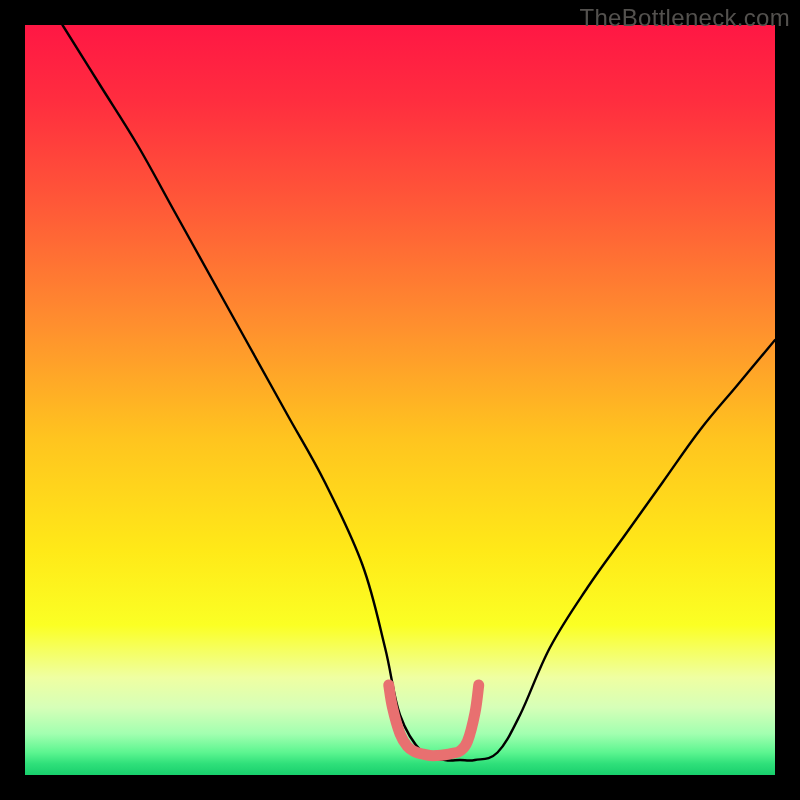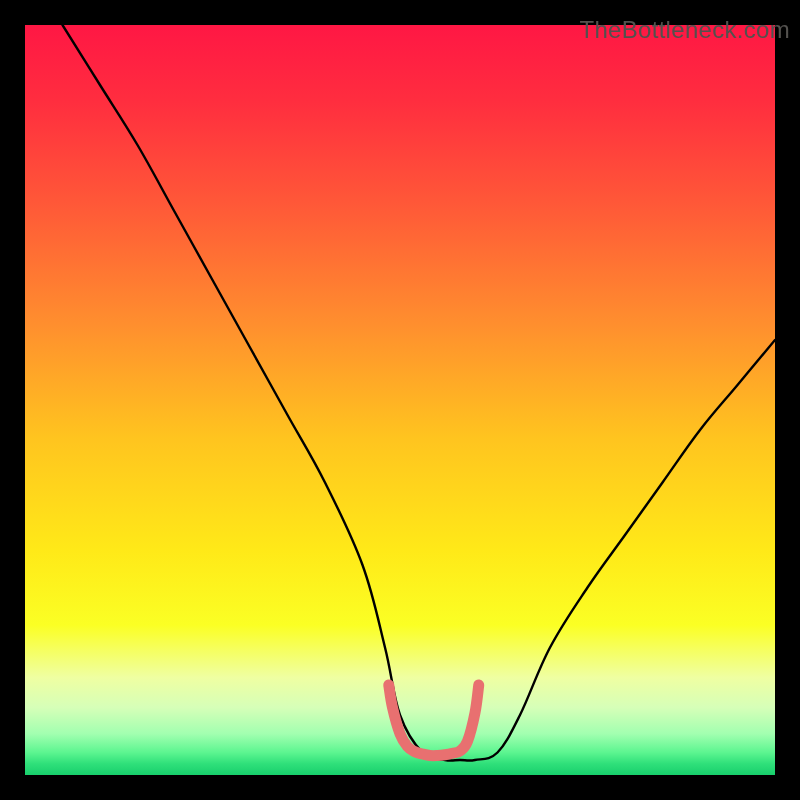--- a/index.html
+++ b/index.html
@@ -12,21 +12,21 @@
     font-family: Arial, Helvetica, sans-serif;
   }
   .frame {
     position: relative;
     width: 800px;
     height: 800px;
     background: #000;
   }
   .watermark {
     position: absolute;
-    top: 16px;
+    top: 4px;
     right: 10px;
     color: #53514e;
     font-size: 24px;
     font-weight: 500;
     letter-spacing: 0.3px;
     z-index: 10;
   }
   .plot-area {
     position: absolute;
     left: 25px;

